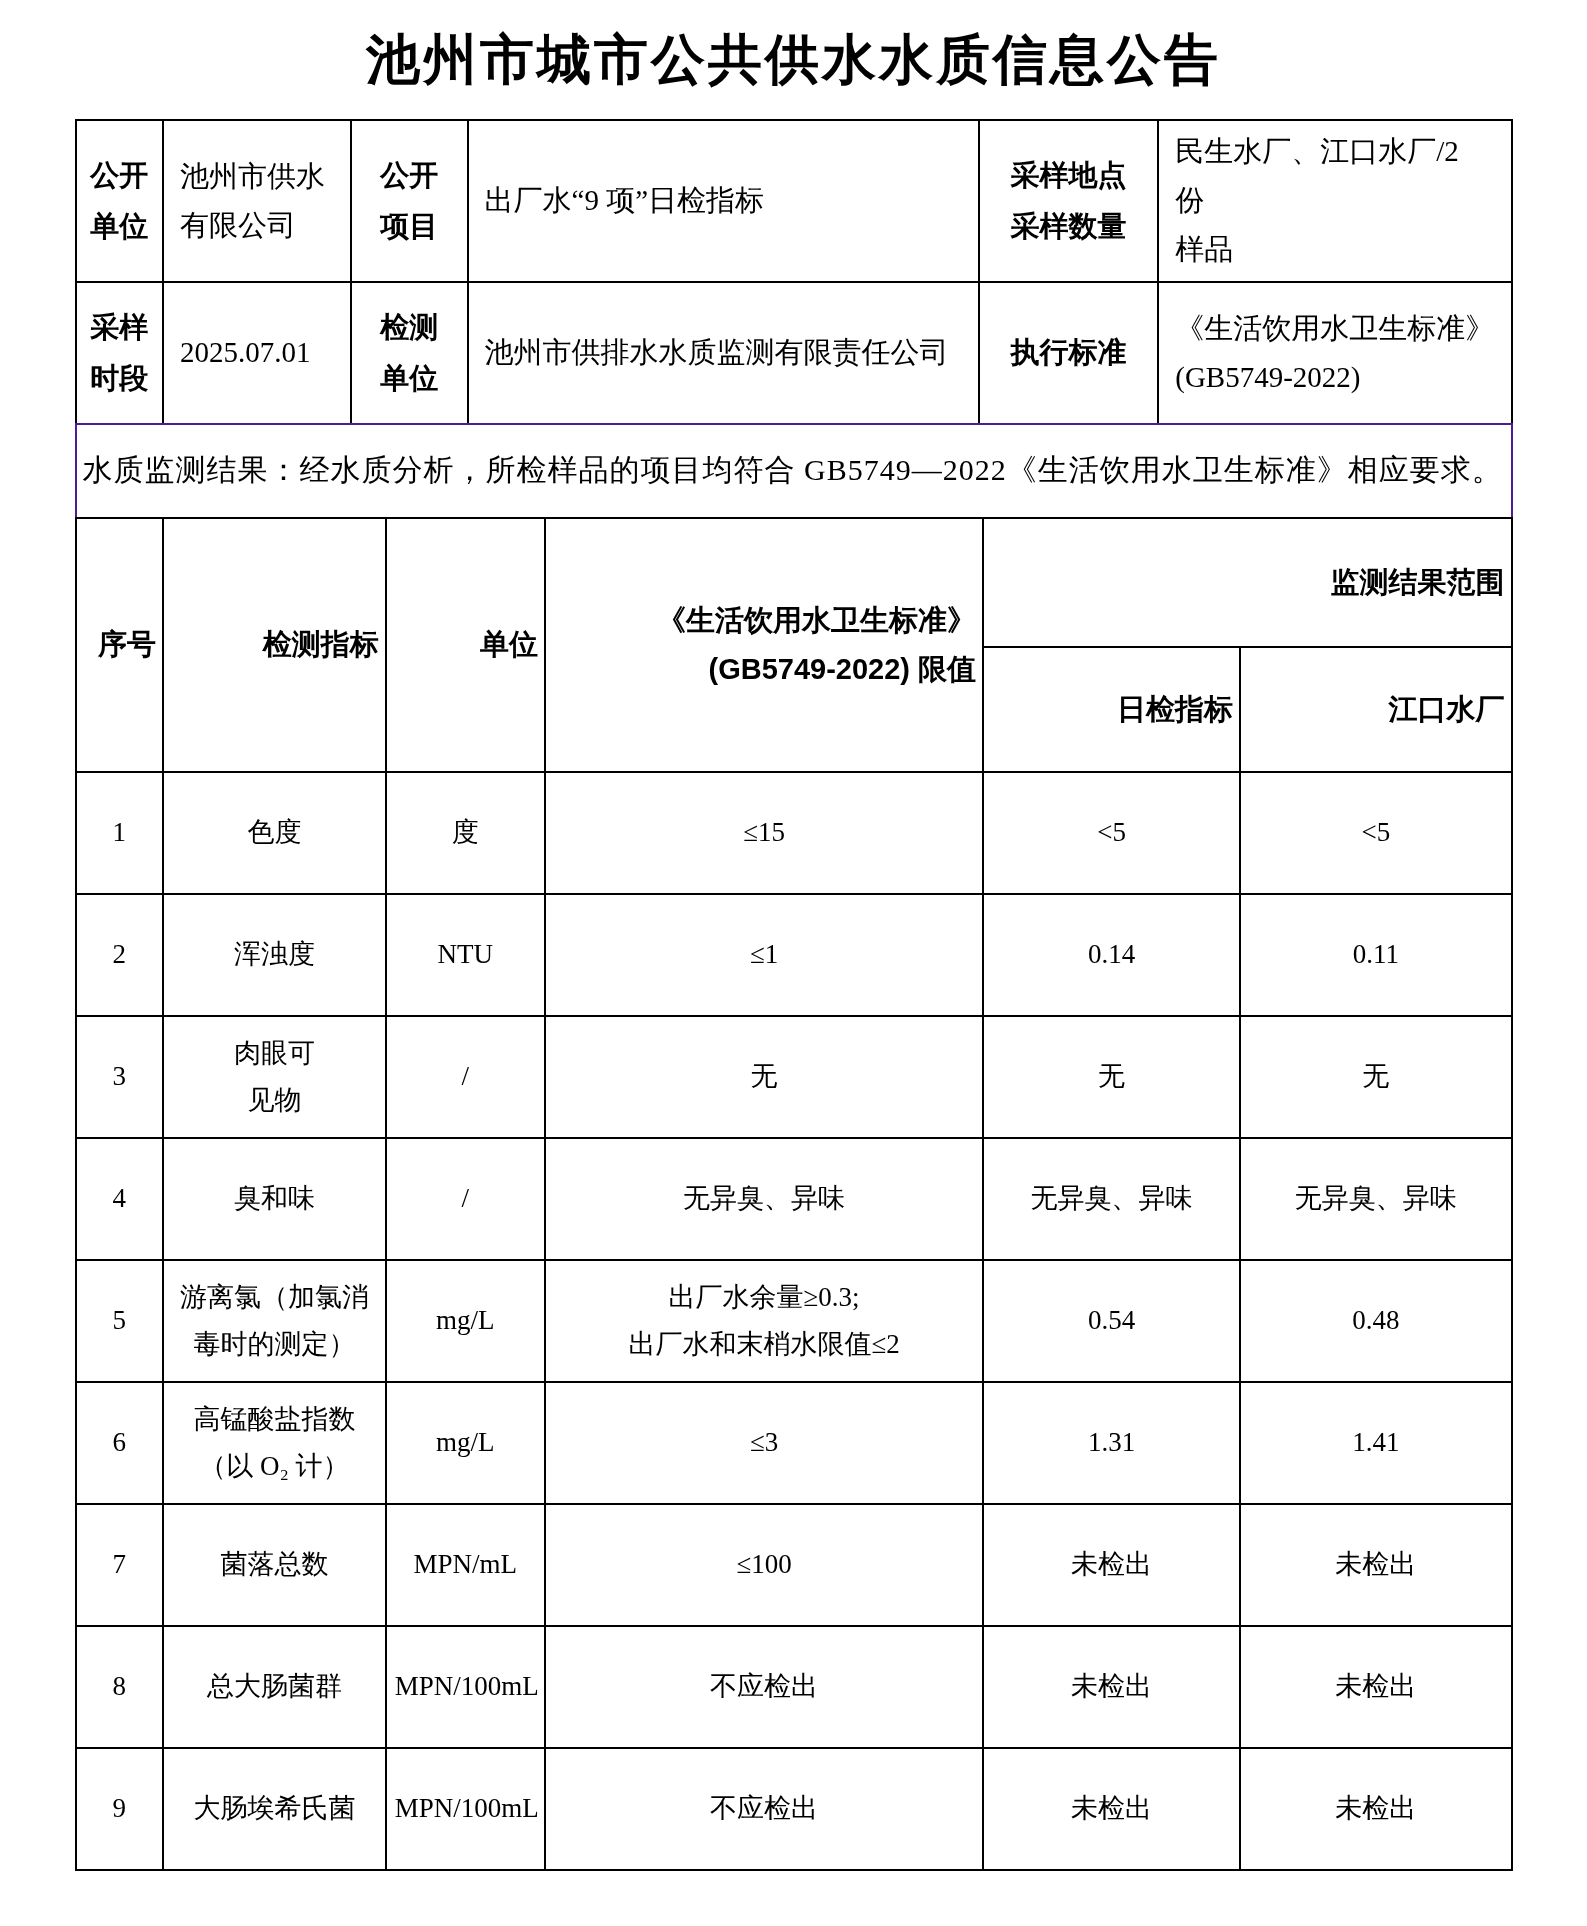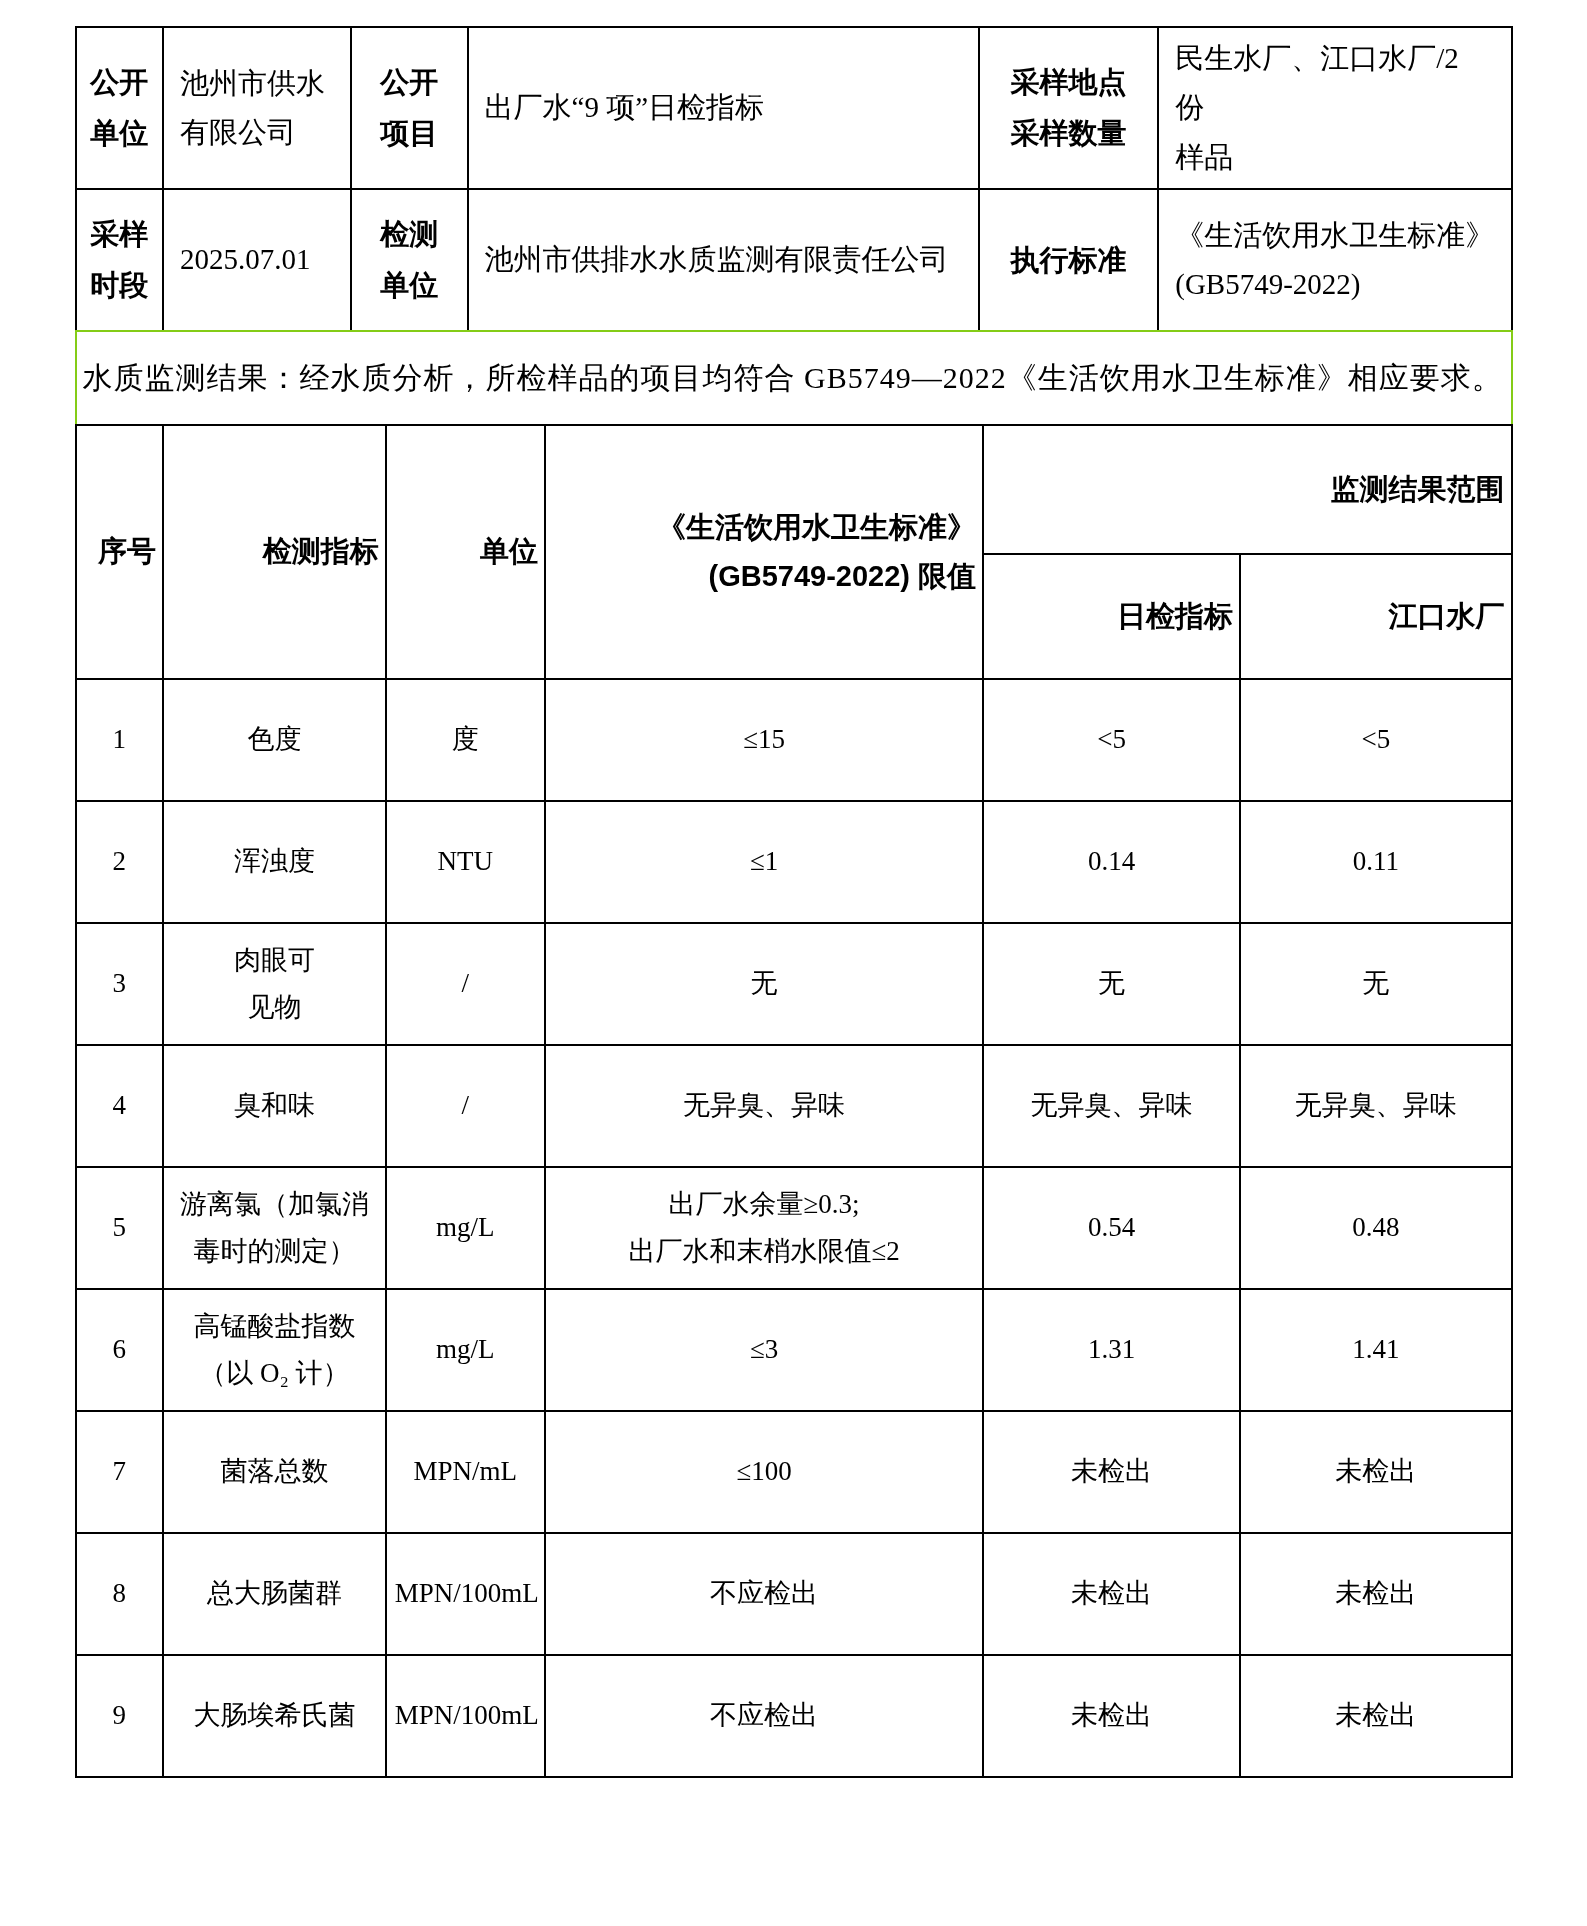--- a/index.html
+++ b/index.html
@@ -37,21 +37,21 @@
   }
   .val {
     text-align:left;
     padding:6px 16px;
     line-height:1.7;
   }
 
   
   .statement {
     margin-top:-2px;
-    border:2px solid #84cc16;
+    border:2px solid #4c1d95;
     box-sizing:border-box;
     height:96px;
     display:flex; align-items:center;
     padding:0 6px;
     font-size:30px;
     letter-spacing:1px;
   }
 
   
   .main-table { margin-top:-2px; }
@@ -70,20 +70,21 @@
     padding:4px 8px;
   }
   .hdr-top { height:129px; }
   .hdr-bottom { height:125px; }
   .main-table tbody tr { height:122px; }
 </style>
 </head>
 <body>
 
 <div class="page">
+  <h1 class="title">池州市城市公共供水水质信息公告</h1>
 
   <div class="doc">
 
     <table class="info-table">
       <colgroup>
         <col style="width:6.1%">
           <col style="width:13.1%">
           <col style="width:8.1%">
         <col style="width:35.6%">
           <col style="width:12.5%">

